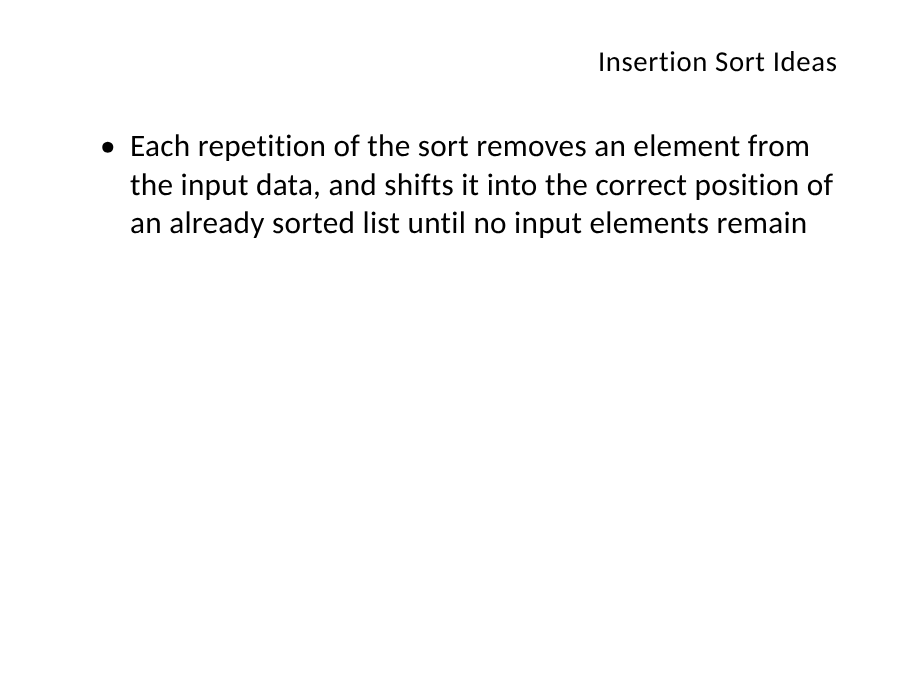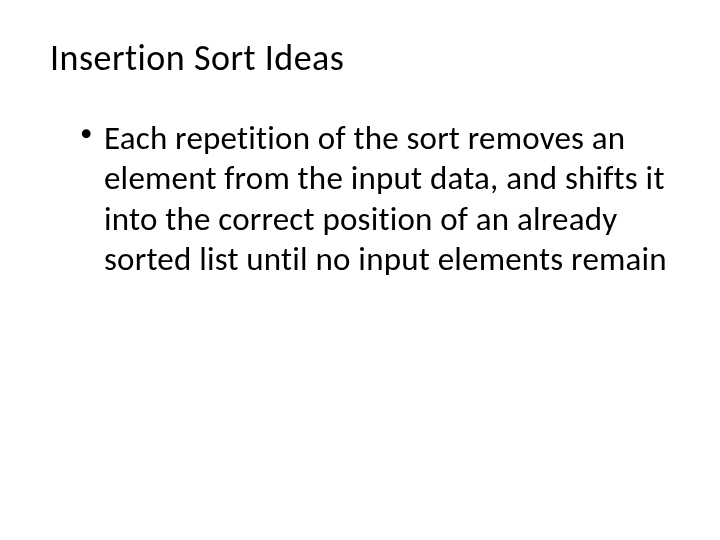--- a/index.html
+++ b/index.html
@@ -14,34 +14,34 @@
       font-family: Calibri, 'Segoe UI', Arial, sans-serif;
       color: #000000;
       overflow: hidden;
     }
     .slide {
       width: 100%;
       height: 100%;
       padding: 30px 50px 40px 50px;
     }
     .title {
-      text-align: left;
-      font-size: 36px;
+      text-align: right;
+      font-size: 23px;
       font-weight: 400;
       margin-bottom: 38px;
       margin-top: 6px;
       letter-spacing: 0.5px;
     }
     .bullet-list {
       list-style: none;
       padding-left: 30px;
     }
     .bullet-item {
       position: relative;
-      font-size: 33px;
+      font-size: 25px;
       line-height: 1.22;
       padding-left: 24px;
       letter-spacing: 0.2px;
     }
     .bullet-item::before {
       content: "•";
       position: absolute;
       left: 0;
       top: 0;
       font-size: 25px;

